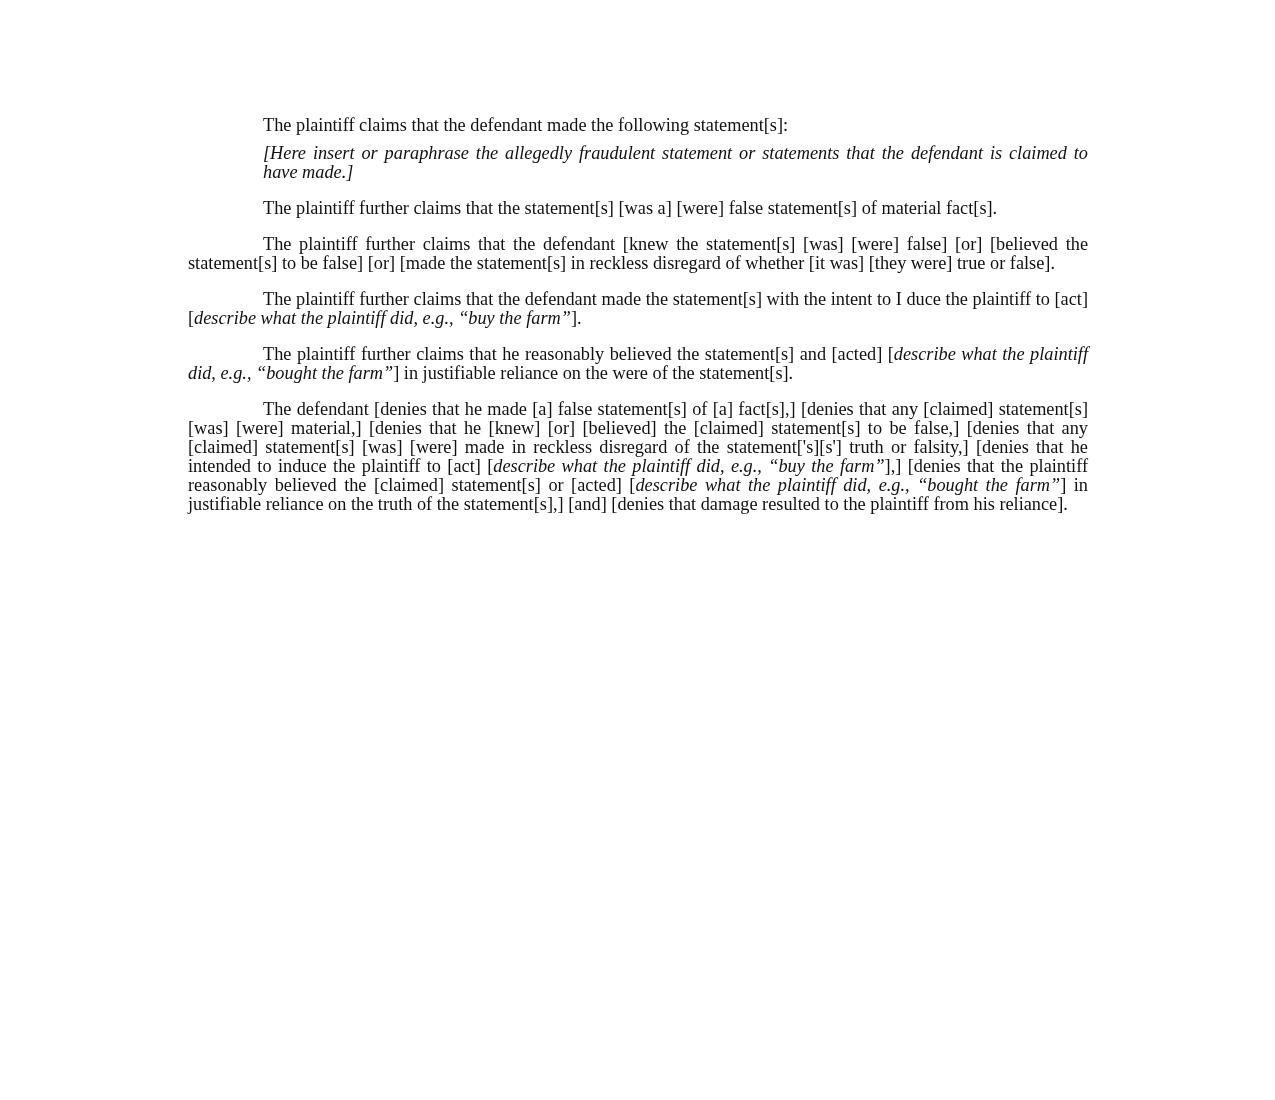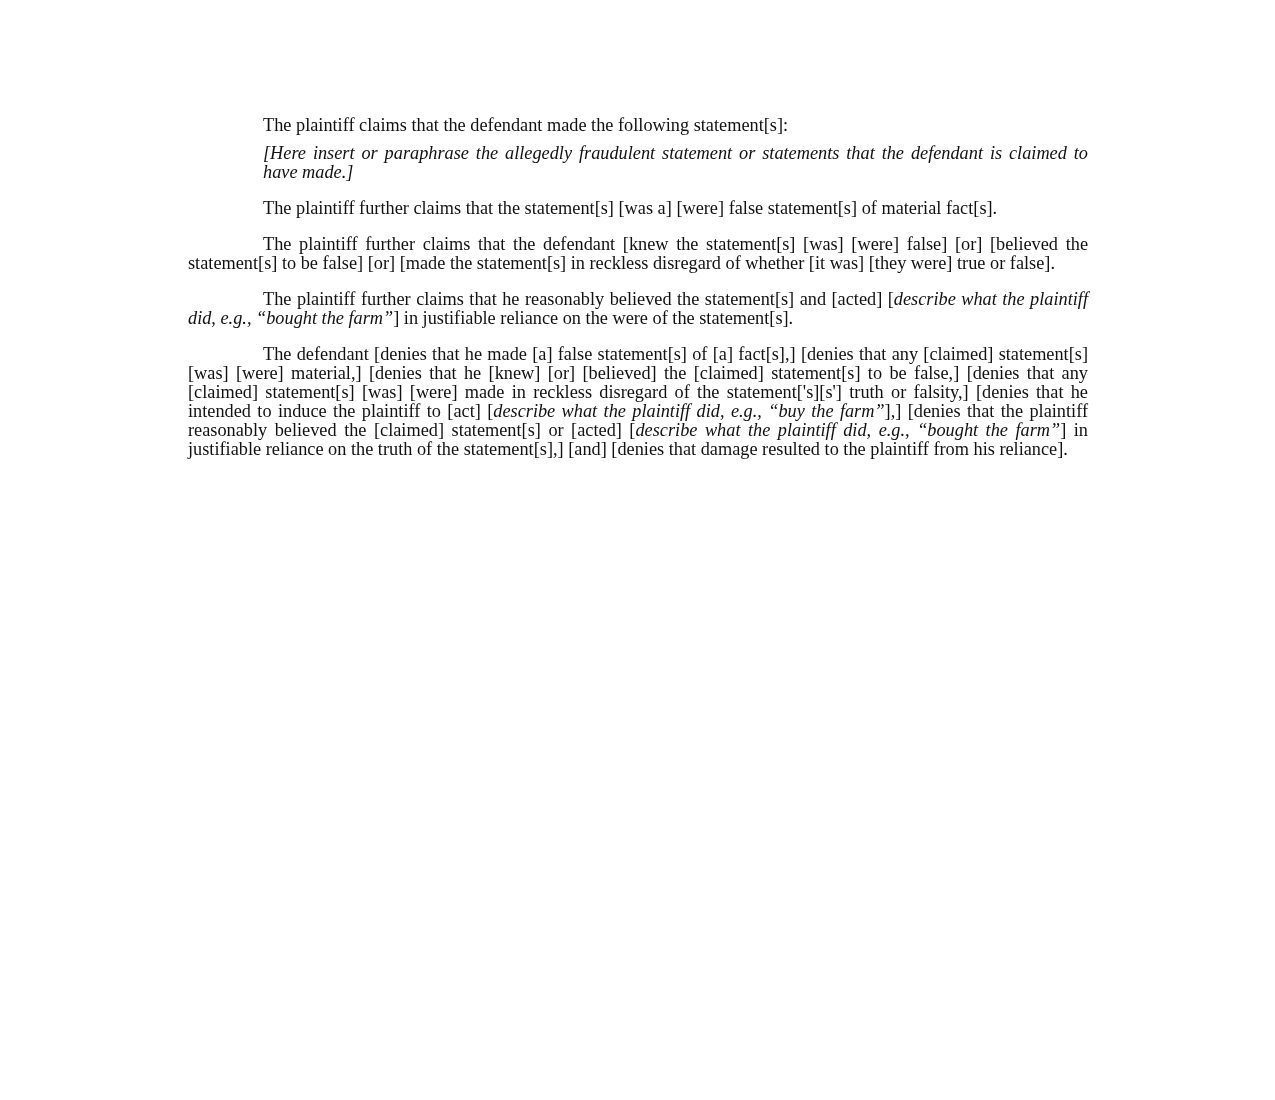--- a/index.html
+++ b/index.html
@@ -22,16 +22,17 @@
 <body>
 
 <div class="page">
   <div class="title">
   </div>
   <div id="body-paragraphs">
       <div class="p first"><span>The plaintiff claims that the defendant made the following statement[s]:</span></div>
       <div class="p noindent-block"><span class="i">[Here insert or paraphrase the allegedly fraudulent statement or statements that the defendant is claimed to have made.]</span></div>
       <div class="p"><span>The plaintiff further claims that the statement[s] [was a] [were] false statement[s] of material fact[s].</span></div>
       <div class="p"><span>The plaintiff further claims that the defendant [knew the statement[s] [was] [were] false] [or] [believed the statement[s] to be false] [or] [made the statement[s] in reckless disregard of whether [it was] [they were] true or false].</span></div>
+      <div class="p"><span>The plaintiff further claims that the defendant made the statement[s] with the intent to I duce the plaintiff to [act] [</span><span class="i">describe what the plaintiff did, e.g., “buy the farm”</span><span>].</span></div>
       <div class="p"><span>The plaintiff further claims that he reasonably believed the statement[s] and [acted] [</span><span class="i">describe what the plaintiff did, e.g., “bought the farm”</span><span>] in justifiable reliance on the were of the statement[s].</span></div>
       <div class="p"><span>The defendant [denies that he made [a] false statement[s] of [a] fact[s],] [denies that any [claimed] statement[s] [was] [were] material,] [denies that he [knew] [or] [believed] the [claimed] statement[s] to be false,] [denies that any [claimed] statement[s] [was] [were] made in reckless disregard of the statement['s][s'] truth or falsity,] [denies that he intended to induce the plaintiff to [act] [</span><span class="i">describe what the plaintiff did, e.g., “buy the farm”</span><span>],] [denies that the plaintiff reasonably believed the [claimed] statement[s] or [acted] [</span><span class="i">describe what the plaintiff did, e.g., “bought the farm”</span><span>] in justifiable reliance on the truth of the statement[s],] [and] [denies that damage resulted to the plaintiff from his reliance].</span></div>
     </div>
 </div>
 
 </body></html>

